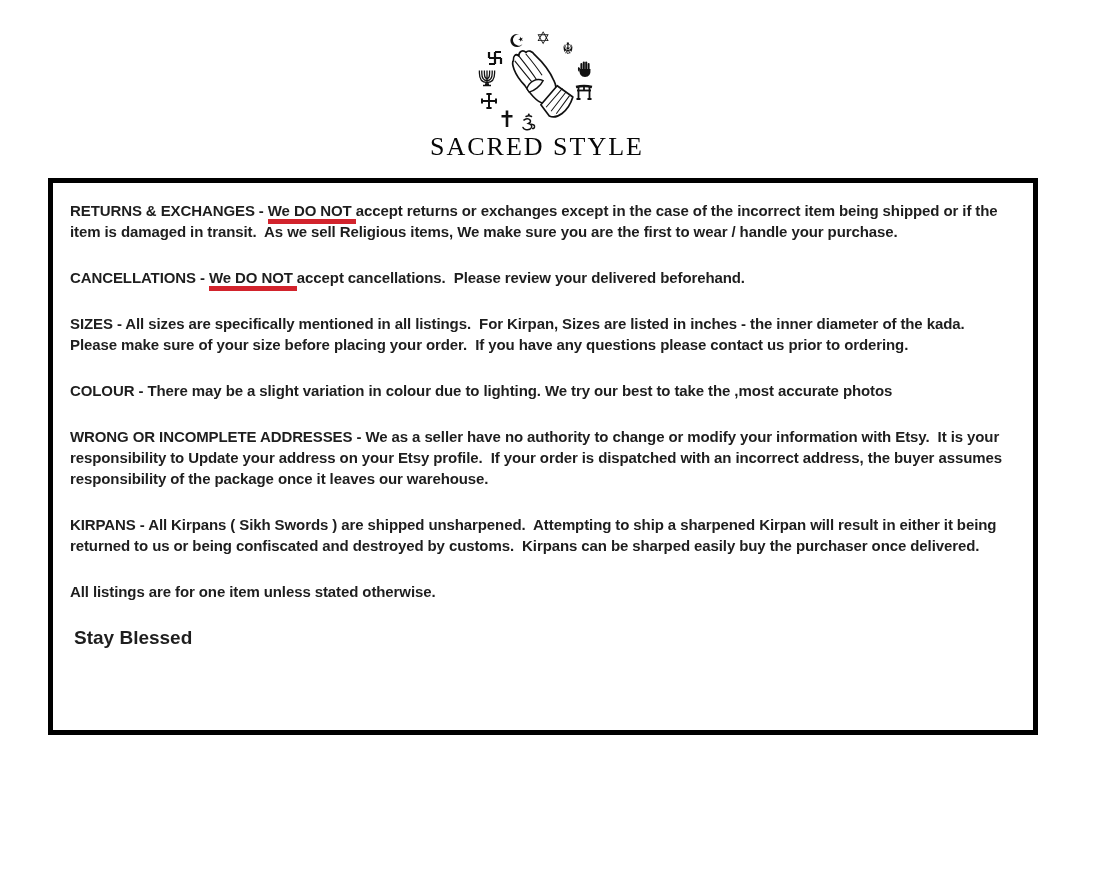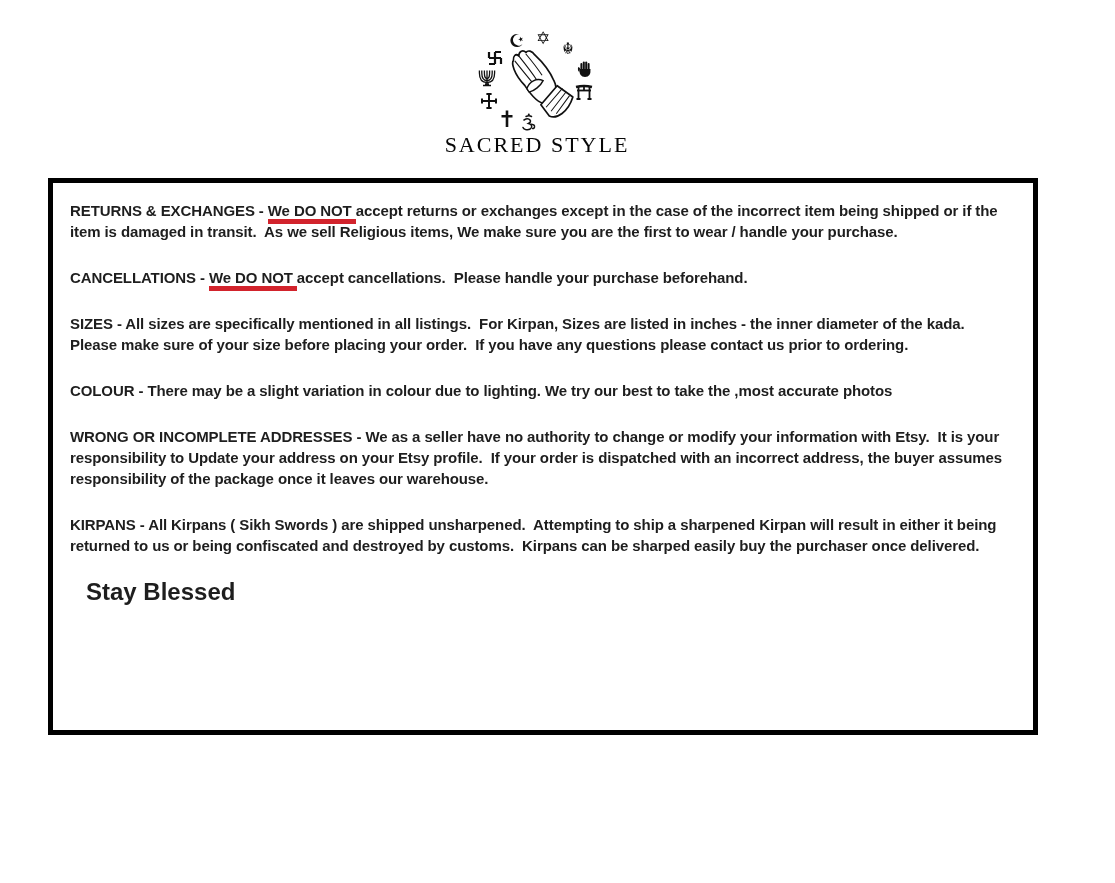--- a/index.html
+++ b/index.html
@@ -3,36 +3,36 @@
 <meta charset="utf-8">
 <style>
   html,body{margin:0;padding:0;}
   body{
     width:1115px;height:883px;position:relative;background:#ffffff;
     font-family:"Liberation Sans",sans-serif;overflow:hidden;
   }
   .logo-svg{position:absolute;left:463px;top:24px;}
   .brand{
     position:absolute;top:132px;left:537px;transform:translateX(-50%);
-    font-family:"Liberation Serif",serif;font-size:22px;letter-spacing:2px;
+    font-family:"Liberation Serif",serif;font-size:26px;letter-spacing:2px;
     color:#070707;white-space:nowrap;
   }
   .policy-box{
     position:absolute;left:48px;top:178px;width:990px;height:557px;
     border:5px solid #000;box-sizing:border-box;background:#fff;
     padding:17px 17px 16px 17px;
   }
   .para{
     margin:0 0 25px 0;font-weight:bold;font-size:15px;line-height:21px;
     color:#1e1e1e;white-space:pre-wrap;letter-spacing:-0.1px;
   }
   .para.extra-gap{margin-top:12px;}
   .hl{border-bottom:5px solid #d2232c;}
   .signoff{
-    font-weight:bold;font-size:24px;line-height:22px;color:#1e1e1e;margin:16px;
+    font-weight:bold;font-size:19px;line-height:22px;color:#1e1e1e;margin:4px;
   }
   svg text{font-family:"DejaVu Sans",sans-serif;fill:#111;}
 </style>
 </head>
 <body>
 
 <svg class="logo-svg" width="148" height="112" viewBox="0 0 148 112" aria-hidden="true">
 
   <g transform="translate(32,34)" stroke="#111" stroke-width="2.2" fill="none">
     <path d="M-6,0 H6 M0,-6 V6 M-6,0 V-6 M6,0 V6 M0,-6 H6 M0,6 H-6"></path>
@@ -95,26 +95,27 @@
     <path d="M-7,22 L17,15 M-5,28 L18,20 M-2,33 L19,25" fill="none" stroke="#111" stroke-width="1"></path>
   </g>
 </svg>
 
 <div class="brand">SACRED STYLE</div>
 
 <div class="policy-box">
 
   <p class="para"><span>RETURNS &amp; EXCHANGES - </span><span class="hl">We DO NOT </span><span>accept returns or exchanges except in the case of the incorrect item being shipped or if the item is damaged in transit.  As we sell Religious items, We make sure you are the first to wear / handle your purchase.</span></p>
 
-  <p class="para"><span>CANCELLATIONS - </span><span class="hl">We DO NOT </span><span>accept cancellations.  Please handle your purchase beforehand.</span></p>
+  <p class="para"><span>CANCELLATIONS - </span><span class="hl">We DO NOT </span><span>accept cancellations.  Please review your delivered beforehand.</span></p>
 
   <p class="para"><span>SIZES - All sizes are specifically mentioned in all listings.  For Kirpan, Sizes are listed in inches - the inner diameter of the kada.  Please make sure of your size before placing your order.  If you have any questions please contact us prior to ordering.</span></p>
 
   <p class="para extra-gap"><span>COLOUR - There may be a slight variation in colour due to lighting. We try our best to take the ,most accurate photos</span></p>
 
   <p class="para"><span>WRONG OR INCOMPLETE ADDRESSES - We as a seller have no authority to change or modify your information with Etsy.  It is your responsibility to Update your address on your Etsy profile.  If your order is dispatched with an incorrect address, the buyer assumes responsibility of the package once it leaves our warehouse.</span></p>
 
   <p class="para"><span>KIRPANS - All Kirpans ( Sikh Swords ) are shipped unsharpened.  Attempting to ship a sharpened Kirpan will result in either it being returned to us or being confiscated and destroyed by customs.  Kirpans can be sharped easily buy the purchaser once delivered.</span></p>
 
+  <p class="para"><span>All listings are for one item unless stated otherwise.</span></p>
 
   <p class="signoff">Stay Blessed</p>
 
 </div>
 
 </body></html>

